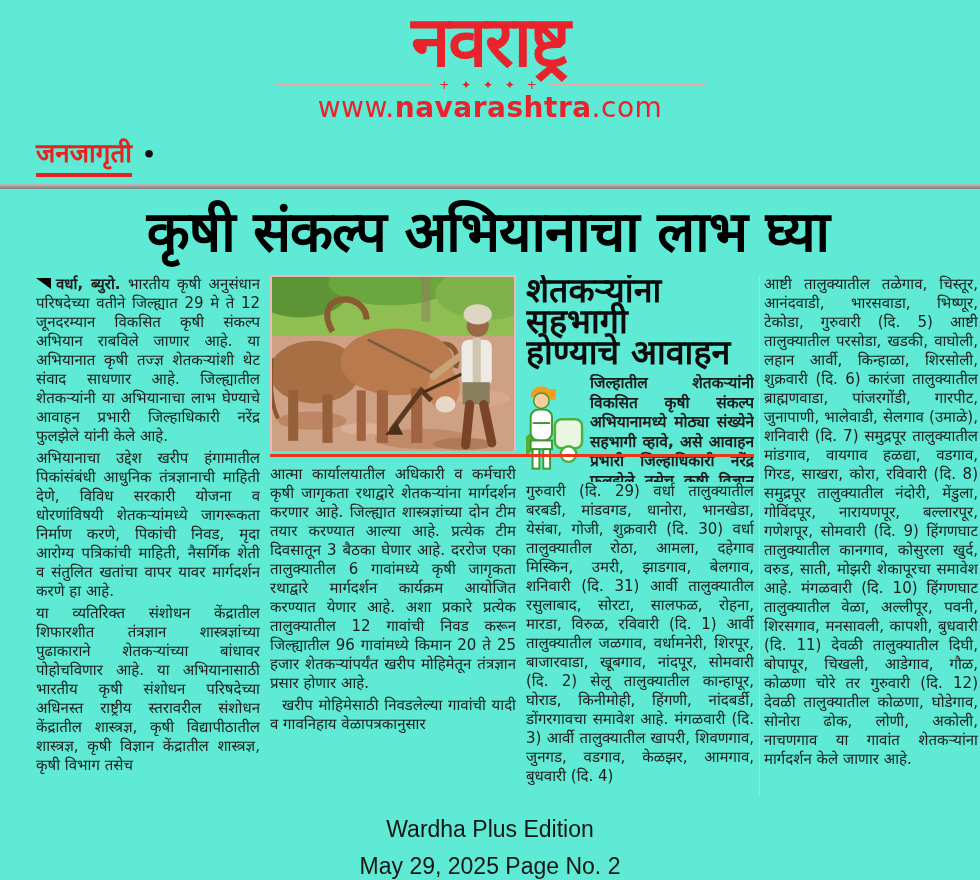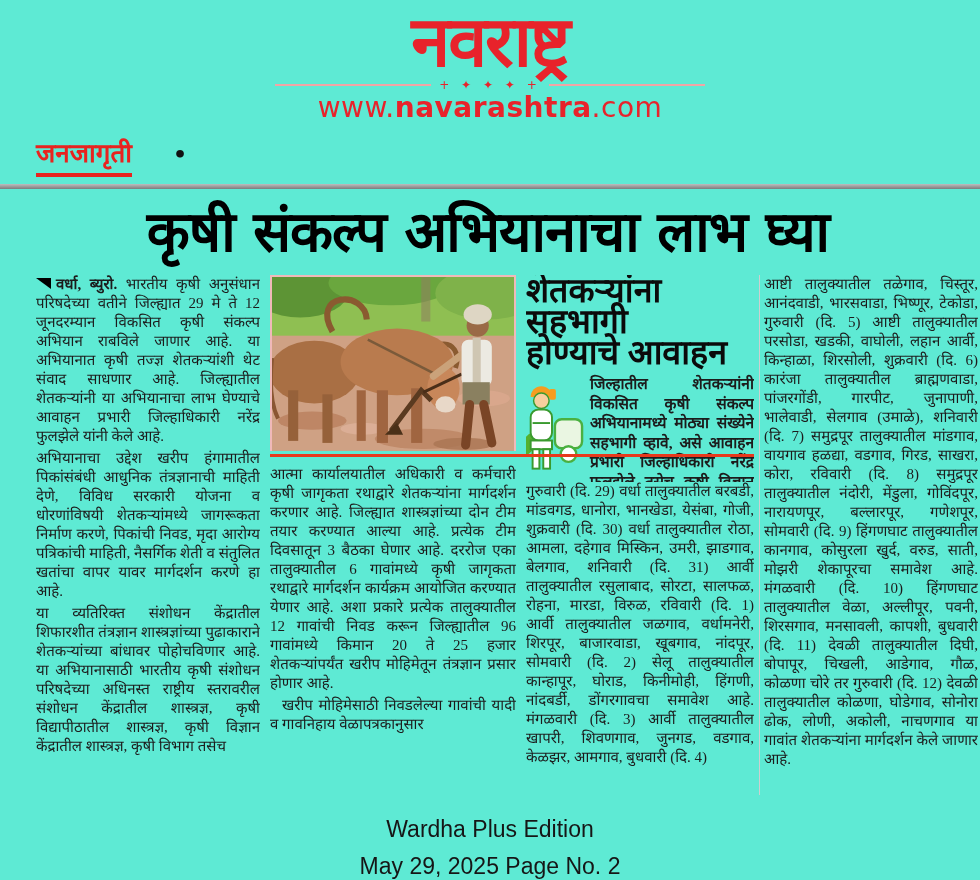--- a/index.html
+++ b/index.html
@@ -12,35 +12,35 @@
   .logo{
     font-size:70px;line-height:72px;font-weight:800;color:#e8232b;
     letter-spacing:-2px;font-family:"DejaVu Sans",sans-serif;
   }
   .orn-row{display:flex;align-items:center;width:430px;margin:0 auto;height:14px;}
   .orn-row .l{flex:1;height:2px;background:#f2a5a5;}
   .orn-row .marks{color:#e8232b;font-size:12px;letter-spacing:4px;padding:0 8px;white-space:nowrap;}
   .site{font-size:28px;line-height:32px;color:#e8232b;letter-spacing:.5px;}
   .site b{font-weight:800;text-align:right;}
   
-  .kicker{display:flex;align-items:baseline;padding:10px 36px 0 36px;font-weight:800;gap:31px;}
+  .kicker{display:flex;align-items:baseline;padding:10px 36px 0 36px;font-weight:800;}
   .kicker .tag{color:#e8231f;font-size:26px;border-bottom:4px solid #e8231f;padding-bottom:3px;}
   .kicker .dot{color:#111;font-size:22px;margin:0 10px;}
   .kicker .ktext{color:#111;font-size:25px;}
   .gray-rule{height:5px;background:linear-gradient(#bdbdbd,#7d7d7d);margin-top:7px;}
   
   .headline{
     text-align:center;font-size:56px;line-height:78px;font-weight:800;
     letter-spacing:-1px;color:#000;padding:4px 24px 0 20px;white-space:nowrap;
   }
   
   .article{
     position:relative;display:grid;
     grid-template-columns:224px 246px 228px 214px;column-gap:10px;
-    padding:4px 6px 0 36px;height:528px;overflow:hidden;font-family:Liberation Serif, serif;
+    padding:4px 6px 0 36px;height:528px;overflow:hidden;
   }
   .col{overflow:hidden;}
   .col p{margin:0 0 3px 0;text-align:justify;font-size:15px;line-height:19px;color:#1c1c1c;}
   .lede-arrow{
     display:inline-block;width:15px;height:11px;background:#000;
     clip-path:polygon(0 0,100% 0,100% 100%);margin-right:5px;vertical-align:baseline;
   }
   .lede-label{font-weight:800;}
   .photo-frame{
     height:176px;border:2px solid #f0b9b9;border-bottom:none;box-sizing:border-box;

